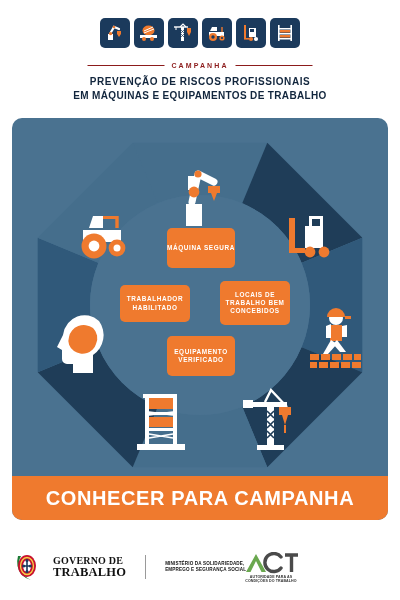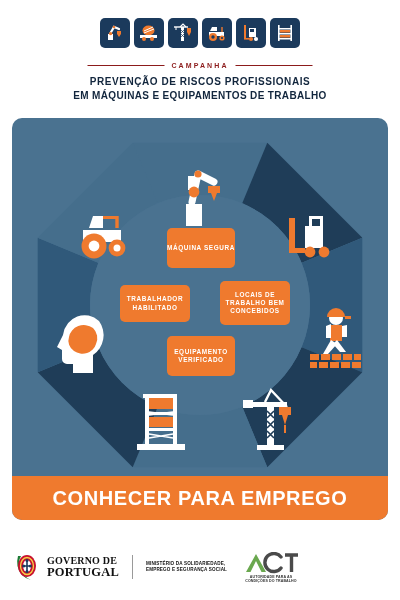--- a/index.html
+++ b/index.html
@@ -73,21 +73,21 @@
     background:#ef7a2e;border-radius:0 0 10px 10px;
     display:flex;align-items:center;justify-content:center;
   }
   .banner-text{
     color:#ffffff;font-size:20px;font-weight:bold;letter-spacing:.6px;
     white-space:nowrap;
   }
 
   
   .footer{position:absolute;left:0;top:530px;width:400px;height:70px;}
-  .gov-block{position:absolute;left:14px;top:22px;display:flex;align-items:center;gap:7px;}
+  .gov-block{position:absolute;left:14px;top:22px;display:flex;align-items:center;gap:13px;}
   .gov-words{display:flex;flex-direction:column;line-height:1;}
   .gov-l1{font-family:"Liberation Serif",serif;font-size:10px;font-weight:bold;color:#111;letter-spacing:.2px;}
   .gov-l2{font-family:"Liberation Serif",serif;font-size:12.5px;font-weight:bold;color:#111;letter-spacing:.2px;}
   .gov-div{width:1px;height:24px;background:#9a9a9a;margin:0 6px;}
   .min-words{display:flex;flex-direction:column;line-height:1.25;}
   .min-l{font-size:4.6px;font-weight:bold;color:#111;letter-spacing:.15px;white-space:nowrap;}
 
   .act-block{position:absolute;left:243px;top:22px;display:flex;flex-direction:column;align-items:center;}
   .act-sub{display:flex;flex-direction:column;line-height:1.25;margin-top:1px;}
   .act-l{font-size:3.6px;font-weight:bold;color:#333;letter-spacing:.1px;white-space:nowrap;text-align:center;}
@@ -288,40 +288,40 @@
 
     <div class="center-boxes">
       <div class="cbox" id="box-maquina">MÁQUINA SEGURA</div>
       <div class="cbox" id="box-trabalhador">TRABALHADOR HABILITADO</div>
       <div class="cbox" id="box-locais">LOCAIS DE TRABALHO BEM CONCEBIDOS</div>
       <div class="cbox" id="box-equipamento">EQUIPAMENTO VERIFICADO</div>
     </div>
   </div>
 
   <div class="banner">
-    <div class="banner-text">CONHECER PARA EMPREGO</div>
+    <div class="banner-text">CONHECER PARA CAMPANHA</div>
   </div>
 
   <div class="footer">
 
     <div class="gov-block">
       <svg width="26" height="30" viewBox="0 0 26 30">
         <path d="M4 4 q-3 11 4 19 q4 4 9 5 q-9 -4 -11 -12 q-2 -7 1 -12 z" fill="#1c7a34"></path>
         <ellipse cx="13" cy="14" rx="9" ry="11" fill="#c8102e"></ellipse>
         <ellipse cx="13" cy="14" rx="6.5" ry="8.5" fill="none" stroke="#f5d547" stroke-width="1.3"></ellipse>
         <ellipse cx="13" cy="14" rx="4" ry="6" fill="#fff"></ellipse>
         <path d="M13 9 v10 M10 14 h6" stroke="#1b3a5c" stroke-width="1.6"></path>
         <circle cx="13" cy="8.5" r="1.5" fill="#1b3a5c"></circle>
         <circle cx="13" cy="19.5" r="1.5" fill="#1b3a5c"></circle>
         <circle cx="9.6" cy="14" r="1.5" fill="#1b3a5c"></circle>
         <circle cx="16.4" cy="14" r="1.5" fill="#1b3a5c"></circle>
       </svg>
       <div class="gov-words">
         <span class="gov-l1">GOVERNO DE</span>
-        <span class="gov-l2">PORTUGAL</span>
+        <span class="gov-l2">TRABALHO</span>
       </div>
       <div class="gov-div"></div>
       <div class="min-words">
         <span class="min-l">MINISTÉRIO DA SOLIDARIEDADE,</span>
         <span class="min-l">EMPREGO E SEGURANÇA SOCIAL</span>
       </div>
     </div>
 
     <div class="act-block">
       <svg width="56" height="22" viewBox="0 0 56 22">

